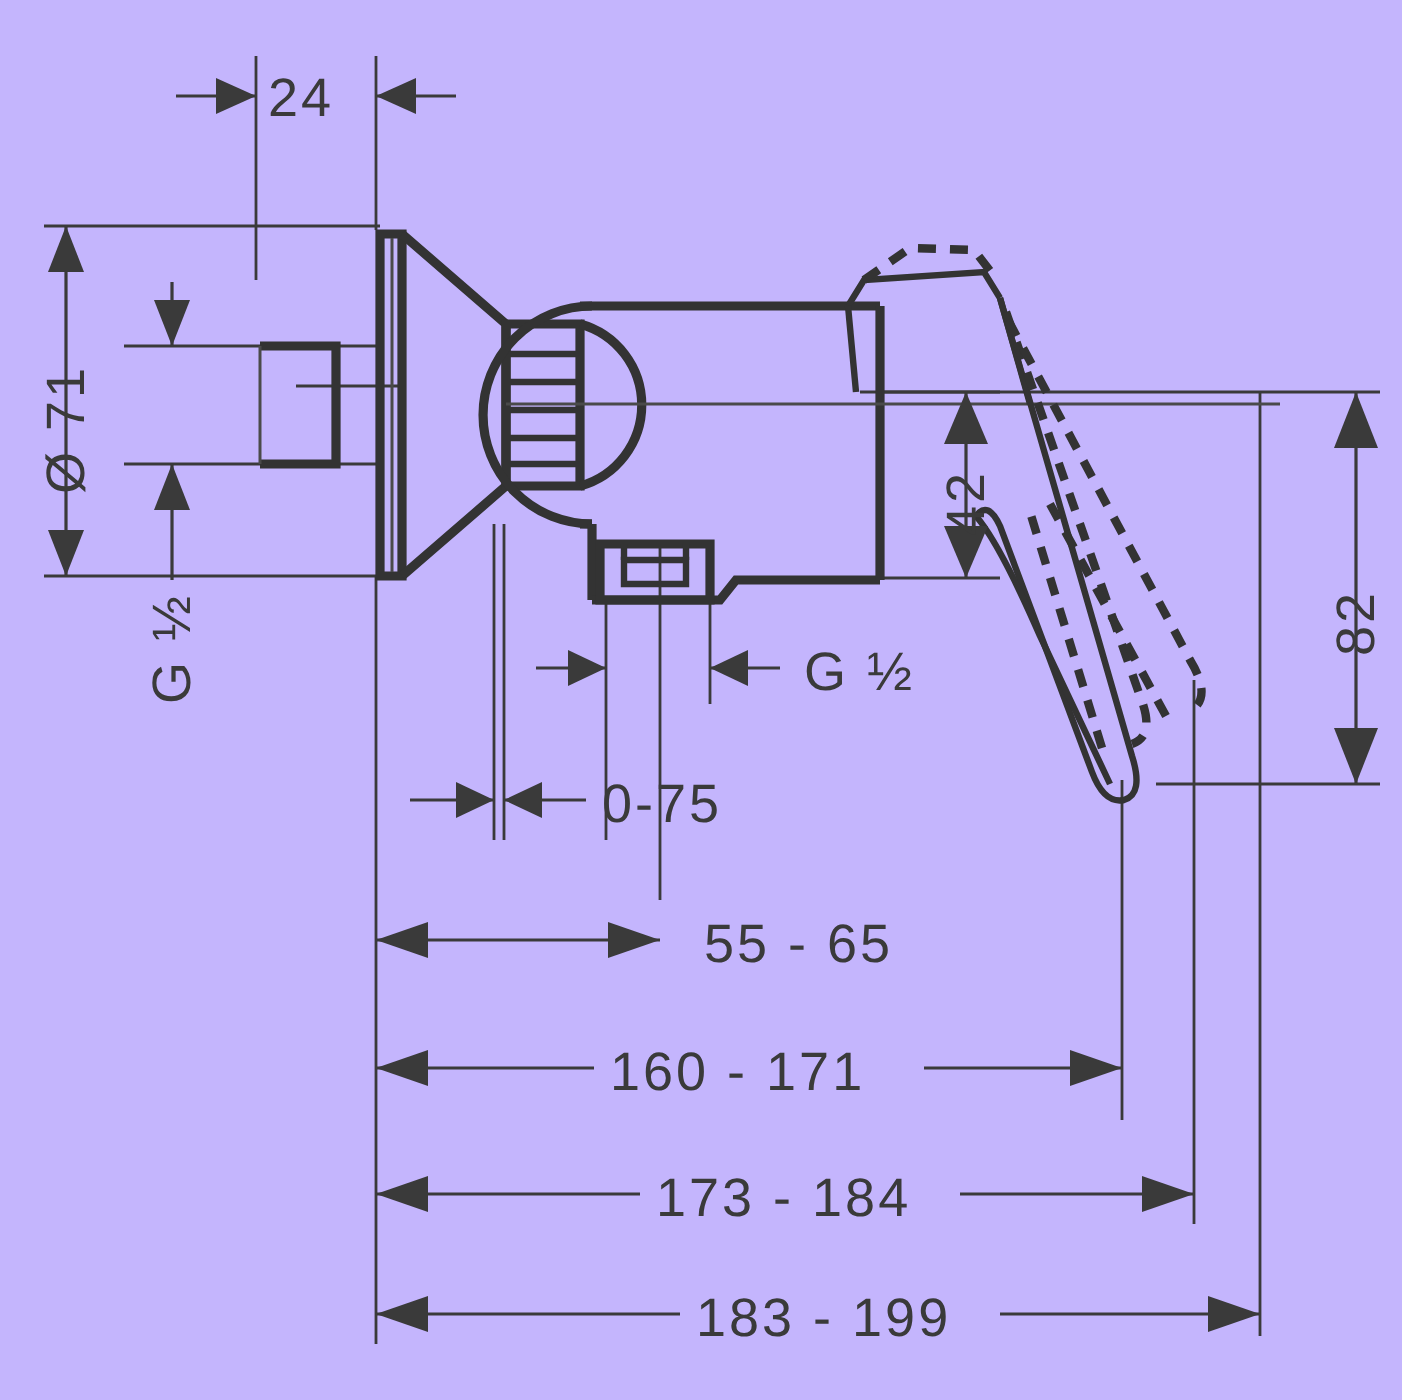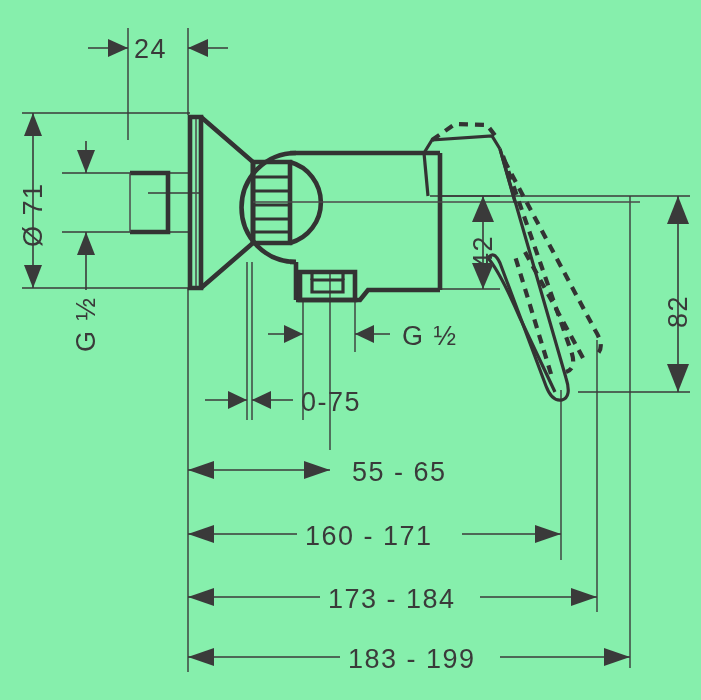--- a/index.html
+++ b/index.html
@@ -7,21 +7,21 @@
     padding: 0;
     background: #ffffff;
   }
   body {
     font-family: "Liberation Sans", sans-serif;
   }
   #drawing-root {
     position: relative;
     width: 701px;
     height: 700px;
-    background: #86efac;
+    background: #c4b5fd;
     overflow: hidden;
   }
   svg#tech-drawing {
     display: block;
     width: 701px;
     height: 700px;
   }
   .dimline { stroke: #3a3a3a; stroke-width: 1.6; fill: none; }
   .extline { stroke: #3a3a3a; stroke-width: 1.4; fill: none; }
   .arrow   { fill: #3a3a3a; stroke: none; }

